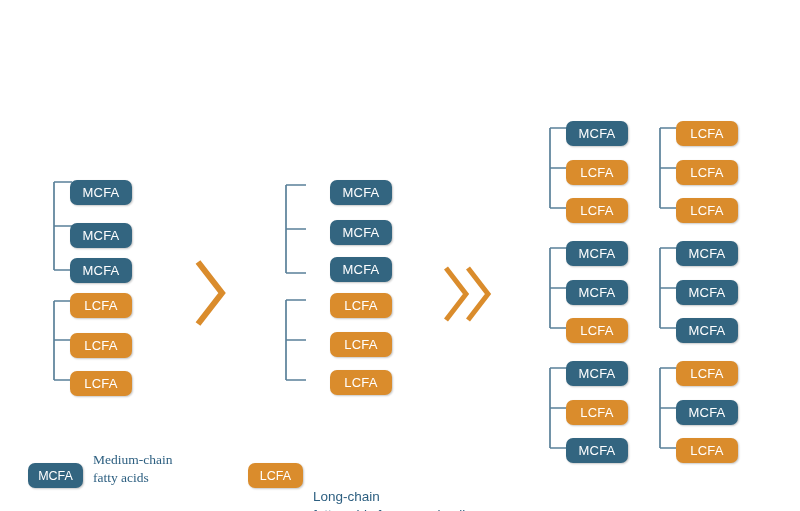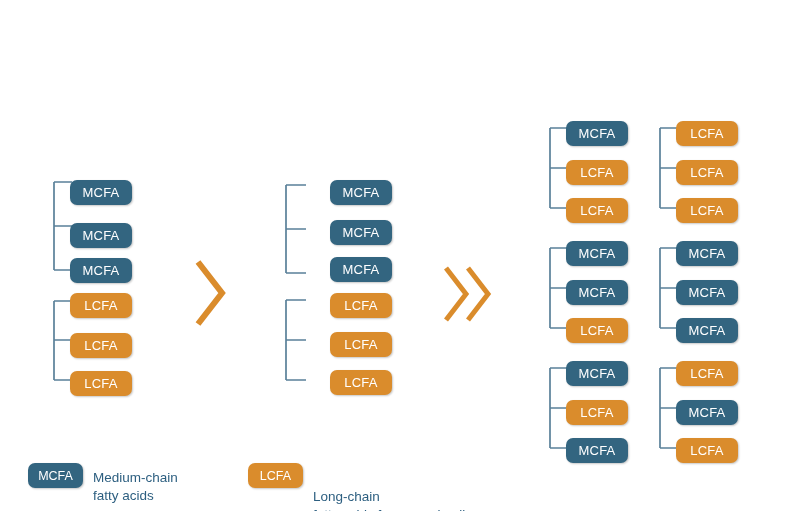--- a/index.html
+++ b/index.html
@@ -190,20 +190,20 @@
   <div class="node mcfa w-r" style="left:566px; top:438px;">MCFA</div>
 
   <svg class="bracket" style="left:658px; top:366px; width:22px; height:84px;" viewBox="0 0 22 84">
     <path d="M2,2 L20,2 M2,2 L2,82 M2,82 L20,82 M2,42 L20,42" fill="none" stroke="#5a8099" stroke-width="1.7"></path>
   </svg>
   <div class="node lcfa w-r" style="left:676px; top:361px;">LCFA</div>
   <div class="node mcfa w-r" style="left:676px; top:400px;">MCFA</div>
   <div class="node lcfa w-r" style="left:676px; top:438px;">LCFA</div>
 
   <div class="legend-swatch mcfa" style="left:28px; top:463px;">MCFA</div>
-  <div class="legend-text" style="left:93px; top:469px;">Medium-chain
+  <div class="legend-text" style="left:93px; top:451px;font-family:Liberation Serif, serif;">Medium-chain
 fatty acids</div>
 
   <div class="legend-swatch lcfa" style="left:248px; top:463px;">LCFA</div>
   <div class="legend-text" style="left:313px; top:488px;">Long-chain
 fatty acids from canola oil</div>
 
 </div>
 
 </body></html>

